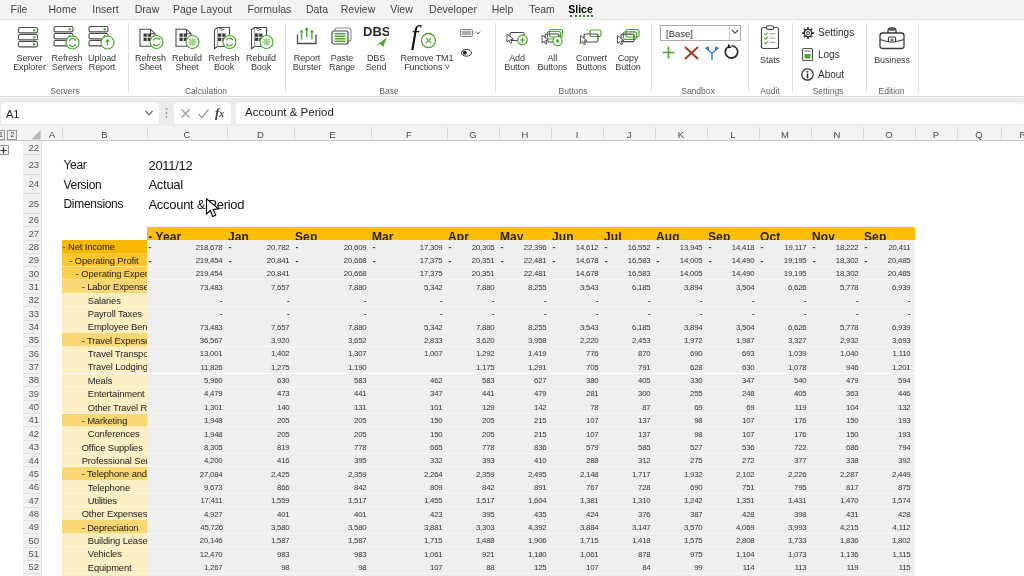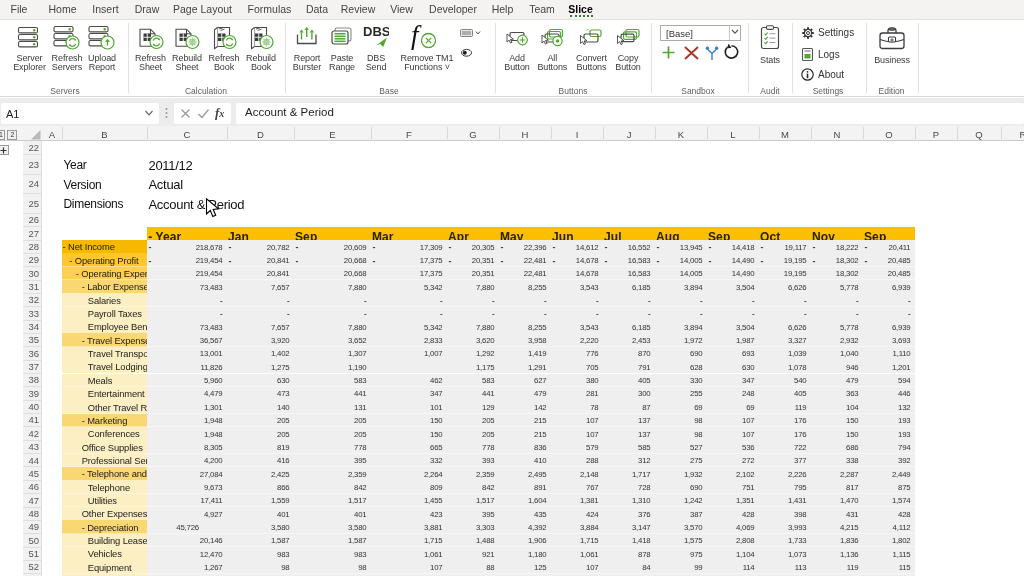--- a/index.html
+++ b/index.html
@@ -822,21 +822,21 @@
 <div class="num" style="left:603px;top:509.6px;width:47.5px">376</div>
 <div class="num" style="left:655px;top:509.6px;width:47.5px">387</div>
 <div class="num" style="left:707px;top:509.6px;width:47.5px">428</div>
 <div class="num" style="left:759px;top:509.6px;width:47.5px">398</div>
 <div class="num" style="left:811px;top:509.6px;width:47.5px">431</div>
 <div class="num" style="left:863px;top:509.6px;width:47.5px">428</div>
 <div class="ab" style="left:62px;top:520.3499999999999px;width:85px;height:13.35px;background:#F9D772"></div>
 <div class="ab" style="left:147px;top:520.3499999999999px;width:768px;height:13.35px;background:#efefef"></div>
 <div class="ab" style="left:62px;top:533.0999999999999px;width:853px;height:0.8px;background:rgba(255,255,255,0.45)"></div>
 <div class="rlab" style="left:81.7px;top:521.6499999999999px;width:65.3px">- Depreciation</div>
-<div class="num" style="left:147px;top:522.9499999999999px;width:52px">45,726</div>
+<div class="num" style="left:147px;top:522.9499999999999px;width:76px">45,726</div>
 <div class="num" style="left:227px;top:522.9499999999999px;width:62.5px">3,580</div>
 <div class="num" style="left:294px;top:522.9499999999999px;width:72.5px">3,580</div>
 <div class="num" style="left:371px;top:522.9499999999999px;width:71.5px">3,881</div>
 <div class="num" style="left:447px;top:522.9499999999999px;width:47.5px">3,303</div>
 <div class="num" style="left:499px;top:522.9499999999999px;width:47.5px">4,392</div>
 <div class="num" style="left:551px;top:522.9499999999999px;width:47.5px">3,884</div>
 <div class="num" style="left:603px;top:522.9499999999999px;width:47.5px">3,147</div>
 <div class="num" style="left:655px;top:522.9499999999999px;width:47.5px">3,570</div>
 <div class="num" style="left:707px;top:522.9499999999999px;width:47.5px">4,069</div>
 <div class="num" style="left:759px;top:522.9499999999999px;width:47.5px">3,993</div>

